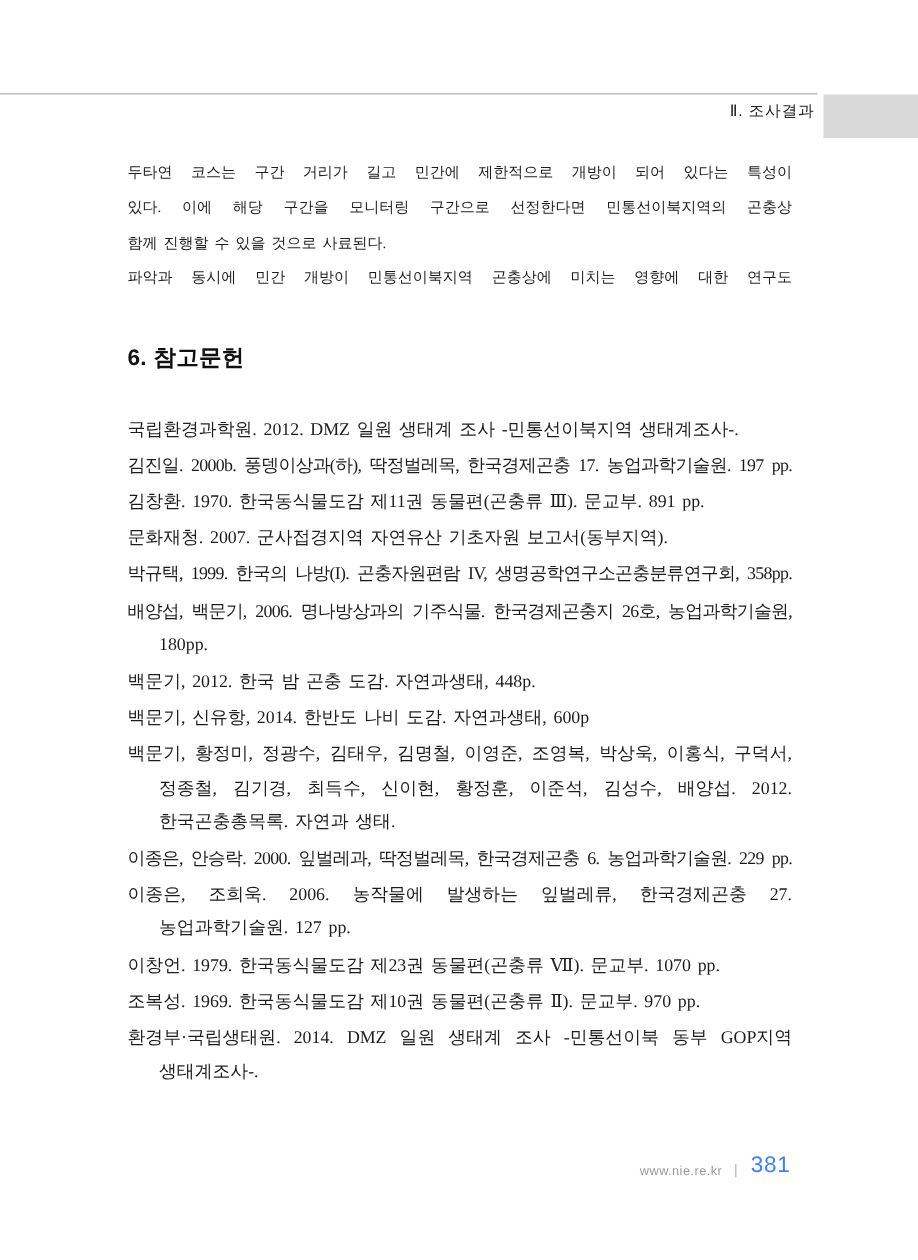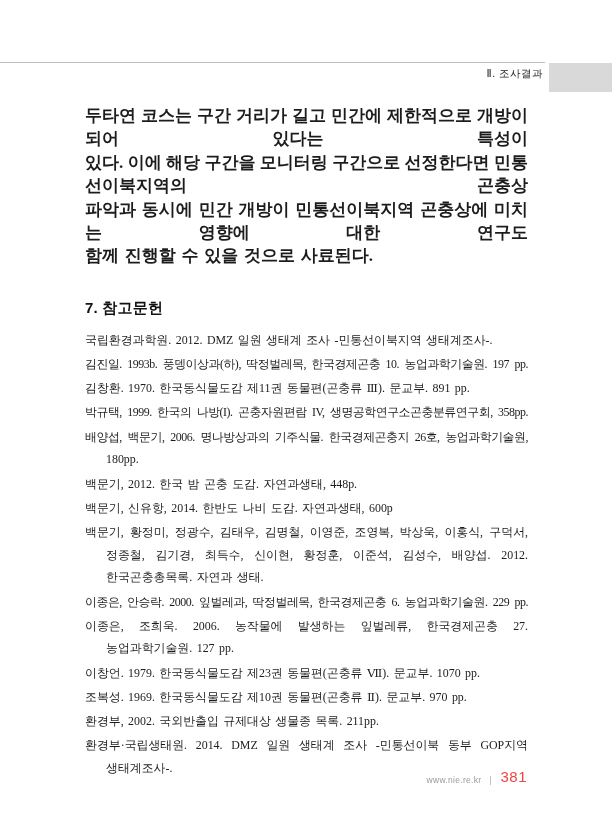--- a/index.html
+++ b/index.html
@@ -44,74 +44,77 @@
   }
   .tline {
     text-align: justify;
     text-align-last: left;
     word-spacing: 1.5px;
     white-space: normal;
   }
   .tline.fill { text-align-last: justify; word-spacing: 0; }
   .tline.tight { letter-spacing: -0.45px; word-spacing: -1px; }
   .tline.cont { padding-left: 21px; }
-  .paragraph { font-size: 17px; line-height: 23.4px; font-weight: bold; }
+  .paragraph { font-size: 10px; line-height: 23.4px; }
   .section-heading {
     margin-top: 31px;
     font-family: "Liberation Sans", "DejaVu Sans", sans-serif;
     font-size: 15px;
     font-weight: 700;
     color: #111111;
     letter-spacing: 0.2px;
   }
-  .reference-list { margin-top: 11px; font-size: 11.9px; }
+  .reference-list { margin-top: 27px; font-size: 11.9px; }
   .ref-entry { margin-bottom: 1.5px; line-height: 22.7px; }
   
   .footer {
     position: absolute;
     right: 85px; top: 768px;
     display: flex;
     align-items: flex-end;
     font-family: "Liberation Sans", "DejaVu Sans", sans-serif;
   }
   .footer-url { font-size: 8.5px; color: #9a9a9a; letter-spacing: 0.3px; }
   .footer-sep {
     display: inline-block;
     width: 1px; height: 9px;
     background: #c4c4c4;
     margin: 0 9px;
   }
-  .footer-page { font-size: 15px; color: #ef4444; letter-spacing: 0.5px; }
+  .footer-page { font-size: 15px; color: #3b82f6; letter-spacing: 0.5px; }
 </style>
 </head>
 <body>
 
 <div class="page">
 
   <div class="header-rule"></div>
   <div class="header-title">Ⅱ. 조사결과</div>
   <div class="header-tab" style="background: rgb(217, 217, 217);"></div>
 
   <div class="content">
     <div class="paragraph">
         <div class="tline fill">두타연 코스는 구간 거리가 길고 민간에 제한적으로 개방이 되어 있다는 특성이</div>
         <div class="tline fill">있다. 이에 해당 구간을 모니터링 구간으로 선정한다면 민통선이북지역의 곤충상</div>
+        <div class="tline">함께 진행할 수 있을 것으로 사료된다.</div>
         <div class="tline fill">파악과 동시에 민간 개방이 민통선이북지역 곤충상에 미치는 영향에 대한 연구도</div>
-        <div class="tline">함께 진행할 수 있을 것으로 사료된다.</div>
       </div>
-    <div class="section-heading">7. 참고문헌</div>
+    <div class="section-heading">6. 참고문헌</div>
     <div class="reference-list">
         <div class="ref-entry">
           <div class="tline">국립환경과학원. 2012. DMZ 일원 생태계 조사 -민통선이북지역 생태계조사-.</div>
         </div>
         <div class="ref-entry">
-          <div class="tline fill tight">김진일. 1993b. 풍뎅이상과(하), 딱정벌레목, 한국경제곤충 10. 농업과학기술원. 197 pp.</div>
+          <div class="tline fill tight">김진일. 2000b. 풍뎅이상과(하), 딱정벌레목, 한국경제곤충 17. 농업과학기술원. 197 pp.</div>
         </div>
         <div class="ref-entry">
           <div class="tline">김창환. 1970. 한국동식물도감 제11권 동물편(곤충류 Ⅲ). 문교부. 891 pp.</div>
+        </div>
+        <div class="ref-entry">
+          <div class="tline">문화재청. 2007. 군사접경지역 자연유산 기초자원 보고서(동부지역).</div>
         </div>
         <div class="ref-entry">
           <div class="tline fill tight">박규택, 1999. 한국의 나방(I). 곤충자원편람 IV, 생명공학연구소곤충분류연구회, 358pp.</div>
         </div>
         <div class="ref-entry">
           <div class="tline fill tight">배양섭, 백문기, 2006. 명나방상과의 기주식물. 한국경제곤충지 26호, 농업과학기술원,</div>
           <div class="tline cont">180pp.</div>
         </div>
         <div class="ref-entry">
           <div class="tline">백문기, 2012. 한국 밤 곤충 도감. 자연과생태, 448p.</div>
@@ -131,23 +134,20 @@
           <div class="tline fill">이종은, 조희욱. 2006. 농작물에 발생하는 잎벌레류, 한국경제곤충 27.</div>
           <div class="tline cont">농업과학기술원. 127 pp.</div>
         </div>
         <div class="ref-entry">
           <div class="tline">이창언. 1979. 한국동식물도감 제23권 동물편(곤충류 Ⅶ). 문교부. 1070 pp.</div>
         </div>
         <div class="ref-entry">
           <div class="tline">조복성. 1969. 한국동식물도감 제10권 동물편(곤충류 Ⅱ). 문교부. 970 pp.</div>
         </div>
         <div class="ref-entry">
-          <div class="tline">환경부, 2002. 국외반출입 규제대상 생물종 목록. 211pp.</div>
-        </div>
-        <div class="ref-entry">
           <div class="tline fill">환경부·국립생태원. 2014. DMZ 일원 생태계 조사 -민통선이북 동부 GOP지역</div>
           <div class="tline cont">생태계조사-.</div>
         </div>
       </div>
   </div>
 
   <div class="footer">
     <span class="footer-url">www.nie.re.kr</span>
     <span class="footer-sep"></span>
     <span class="footer-page">381</span>

